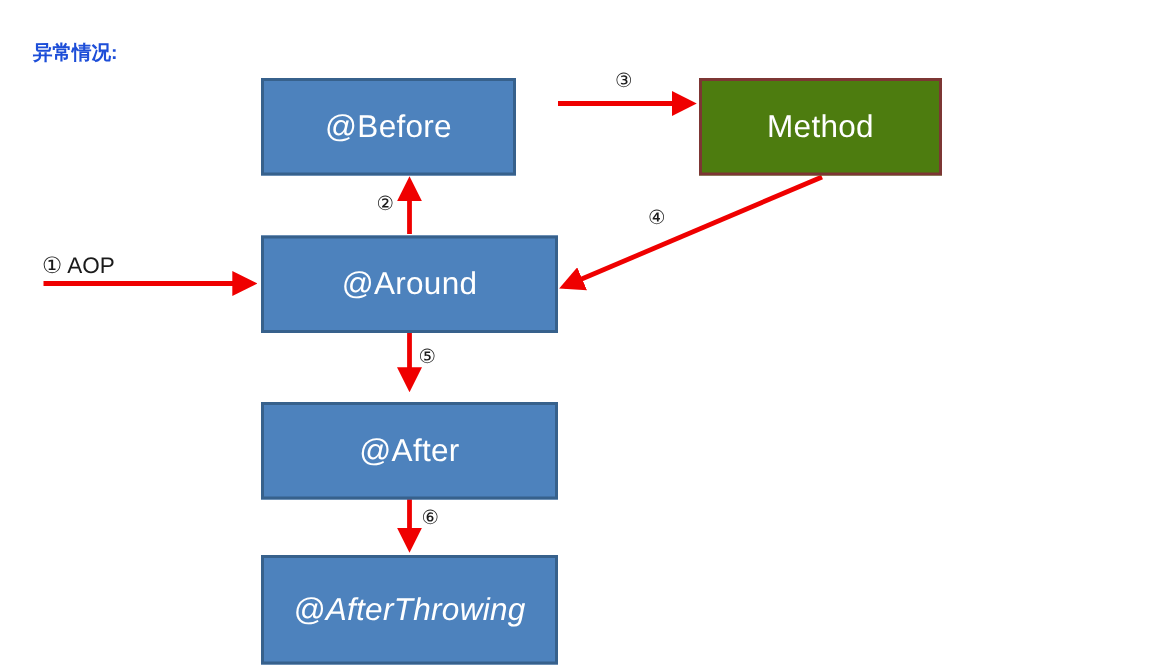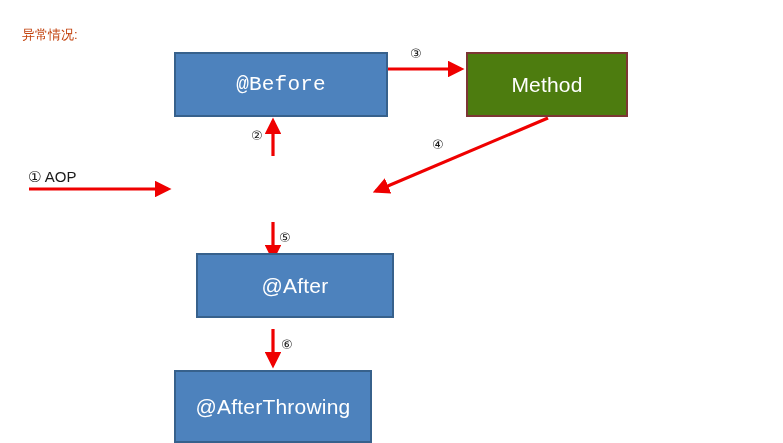--- a/index.html
+++ b/index.html
@@ -19,23 +19,24 @@
     left: 0;
     top: 0;
     width: 783px;
     height: 443px;
   }
   .caption {
     position: absolute;
     left: 22px;
     top: 27px;
     font-size: 13px;
-    color: #c2410c;
+    color: #1d4ed8;
     line-height: 1.2;
     white-space: nowrap;
+    font-weight: bold;
   }
   .node {
     position: absolute;
     box-sizing: border-box;
     display: flex;
     align-items: center;
     justify-content: center;
     color: #ffffff;
     font-size: 21px;
     letter-spacing: 0.2px;
@@ -43,25 +44,25 @@
     z-index: 3;
   }
   .node-blue {
     background: #4d82bd;
     border: 2px solid #37618c;
   }
   .node-red {
     background: #4d7c0f;
     border: 2px solid #7d3634;
   }
-  #node-before   { left: 174px; top: 52px;  width: 214px; height: 65px; font-family: Liberation Mono, monospace; }
+  #node-before   { left: 174px; top: 52px;  width: 170px; height: 65px; }
   #node-method   { left: 466px; top: 52px;  width: 162px; height: 65px; }
   #node-around   { left: 174px; top: 157px; width: 198px; height: 65px; }
-  #node-after    { left: 174px; top: 253px; width: 198px; height: 65px; margin-left: 22px; }
-  #node-throwing { left: 174px; top: 370px; width: 198px; height: 73px; }
+  #node-after    { left: 174px; top: 268px; width: 198px; height: 65px; }
+  #node-throwing { left: 174px; top: 370px; width: 198px; height: 73px; font-style: italic; }
 
   .svg-layer {
     position: absolute;
     left: 0;
     top: 0;
     width: 783px;
     height: 443px;
     z-index: 2;
     pointer-events: none;
   }
@@ -103,20 +104,21 @@
 
     <line x1="273" y1="222" x2="273" y2="258" stroke="#ef0000" stroke-width="3.2" marker-end="url(#arrowhead)"></line>
 
     <line x1="273" y1="329" x2="273" y2="365" stroke="#ef0000" stroke-width="3.2" marker-end="url(#arrowhead)"></line>
   </svg>
 
   <div class="node node-blue" id="node-before">@Before</div>
 
   <div class="node node-red" id="node-method">Method</div>
 
+  <div class="node node-blue" id="node-around">@Around</div>
 
   <div class="node node-blue" id="node-after">@After</div>
 
   <div class="node node-blue" id="node-throwing">@AfterThrowing</div>
 
   <div class="edge-label" id="label-1">① AOP</div>
 
   <div class="edge-label" id="label-2">②</div>
 
   <div class="edge-label" id="label-3">③</div>

